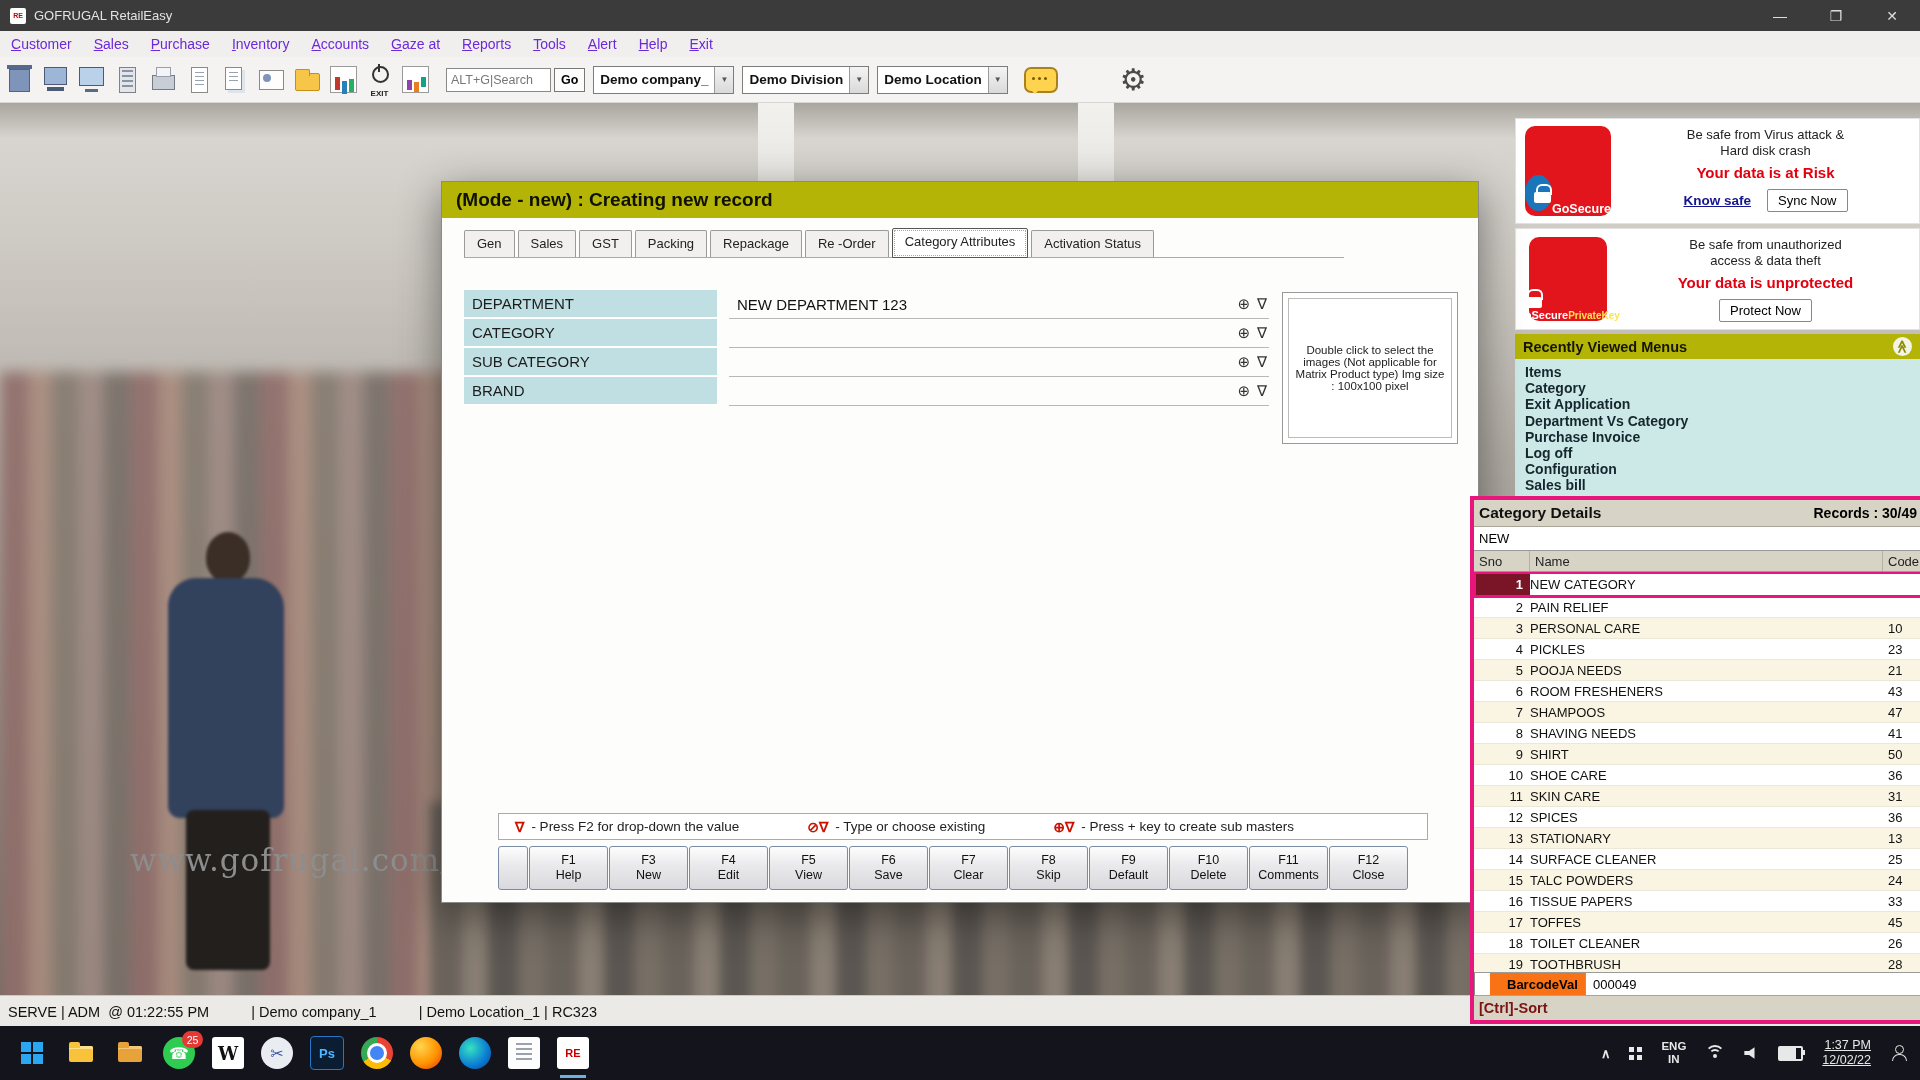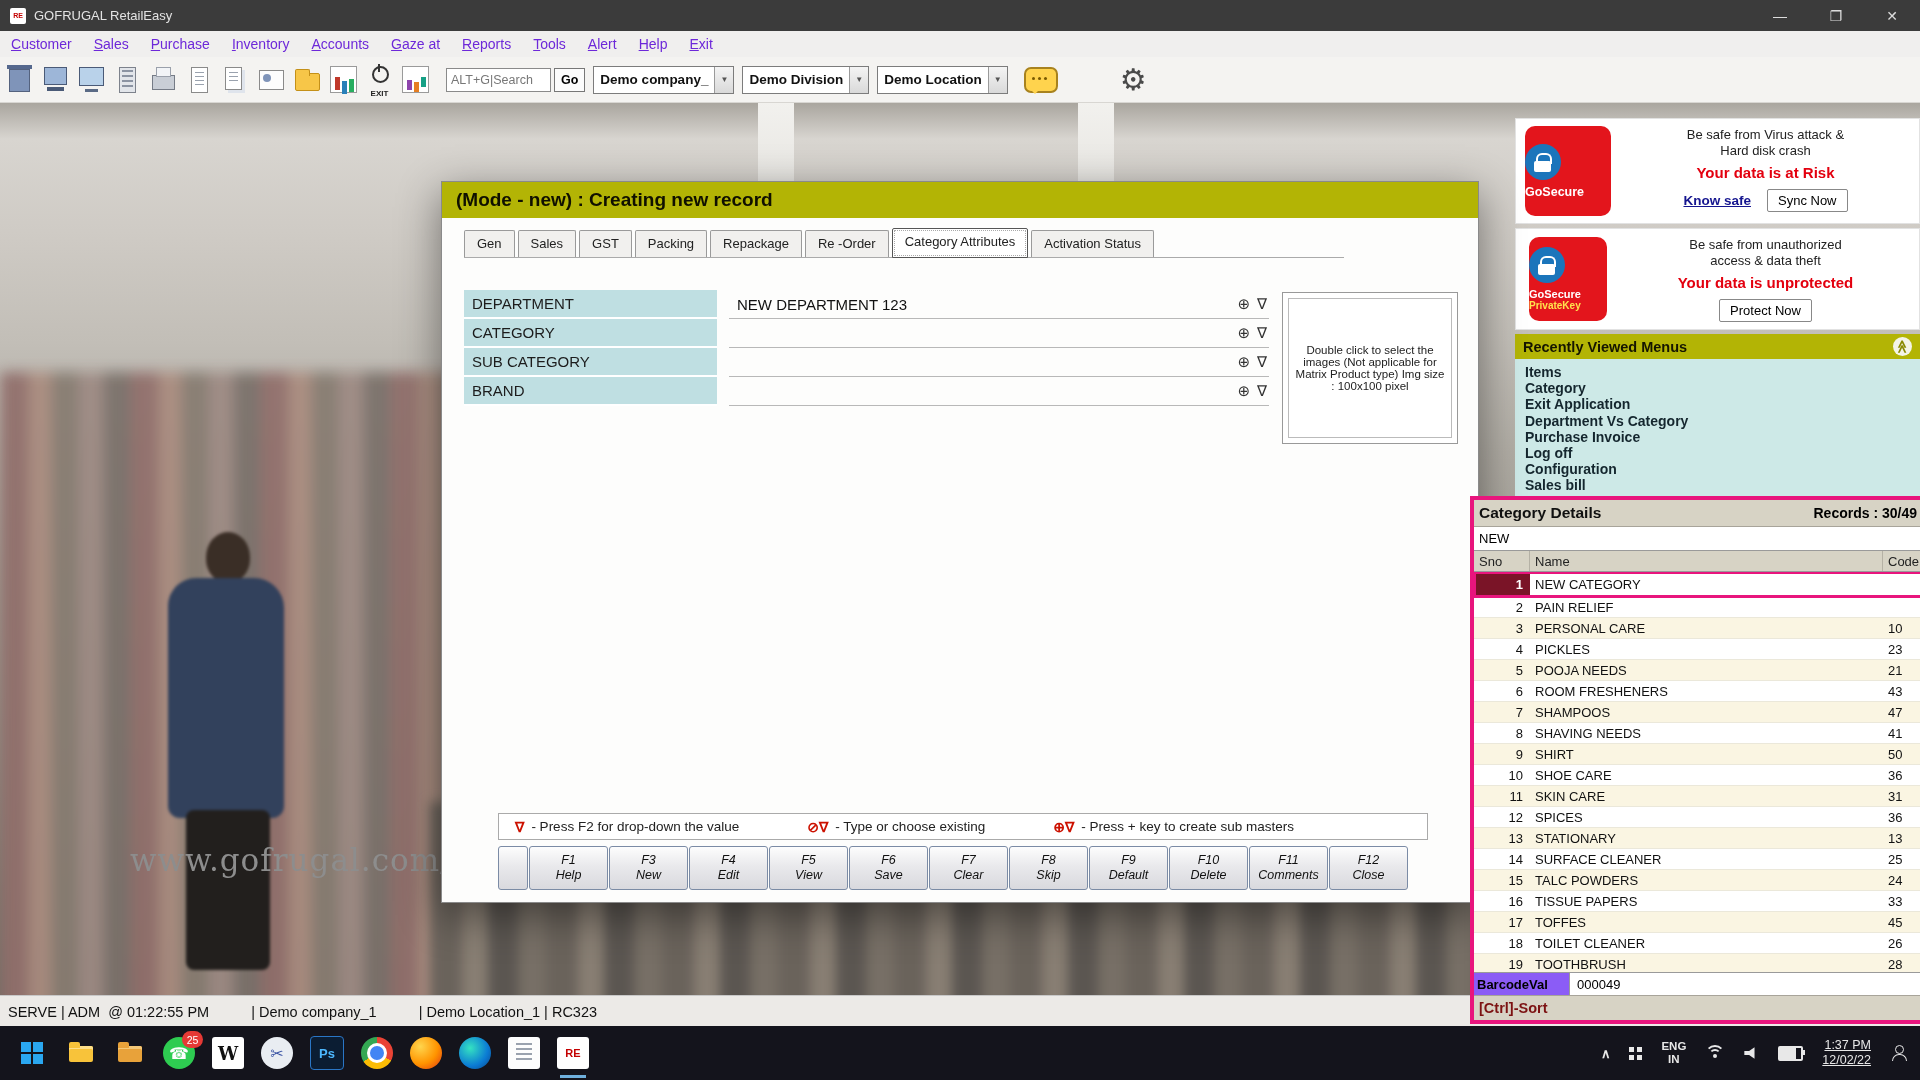--- a/index.html
+++ b/index.html
@@ -122,31 +122,31 @@
           justify-content:center;text-align:center;font-size:11.5px;color:#222;padding:4px;box-sizing:border-box;}
   .legend{position:absolute;left:56px;top:631px;width:930px;height:27px;border:1px solid #aaa;
           display:flex;align-items:center;padding-left:16px;font-size:13.5px;box-sizing:border-box;background:#fff;color:#222;}
   .legend-item{display:flex;gap:7px;margin-right:68px;align-items:center;}
   .legend-sym{color:#cc1100;font-size:14px;font-weight:bold;}
   .fkeys{position:absolute;left:56px;top:664px;display:flex;}
   .fkey{width:79px;height:44px;border:1px solid #7b8ba5;border-radius:3px;margin-right:1px;
         background:linear-gradient(#fdfdfd,#e9e9ec 45%,#d9d9de);display:flex;flex-direction:column;
         align-items:center;justify-content:center;font-size:12.5px;color:#111;
         font-family:"Liberation Sans",sans-serif;padding:0;}
-  .fkey .k,.fkey .l{line-height:15px;font-style:italic;}
+  .fkey .k,.fkey .l{line-height:15px;}
   .fkey.blank{width:30px;}
 
   
   .ad{position:absolute;left:1515px;width:405px;background:#fff;border:1px solid #e2e2e2;
       box-sizing:border-box;display:flex;z-index:10;}
   .ad1{top:118px;height:106px;}
   .ad2{top:228px;height:102px;}
   .ad-logo{width:104px;display:flex;align-items:center;justify-content:center;}
   .gos-badge{width:86px;height:90px;background:#e3151c;border-radius:10px;display:flex;
-      flex-direction:column;align-items:flex-start;justify-content:center;color:#fff;font-weight:bold;font-size:12.5px;}
+      flex-direction:row;align-items:flex-end;justify-content:center;color:#fff;font-weight:bold;font-size:12.5px;}
   .ad2 .gos-badge{width:78px;height:84px;font-size:11px;}
   .emblem{width:36px;height:36px;background:#1b75bb;border-radius:50%;margin-bottom:5px;position:relative;}
   .emblem::before{content:"";position:absolute;left:11px;top:9px;width:12px;height:9px;border:2px solid #fff;
       border-bottom:none;border-radius:6px 6px 0 0;}
   .emblem::after{content:"";position:absolute;left:9px;top:17px;width:17px;height:11px;background:#fff;border-radius:2px;}
   .gos-sub{font-size:10px;color:#ffe34d;line-height:11px;}
   .ad-content{flex:1;padding:8px 8px 6px 0;text-align:center;font-size:13px;color:#222;}
   .ad-line{line-height:16px;}
   .ad-warning{color:#e3000f;font-weight:bold;font-size:15px;margin-top:5px;}
   .ad-actions{display:flex;align-items:center;justify-content:center;gap:16px;margin-top:8px;}
@@ -179,27 +179,27 @@
       border-bottom:1px solid #9a9a9a;flex:0 0 auto;}
   .col-sno{width:56px;padding-left:5px;box-sizing:border-box;border-right:1px solid #b5b1a5;height:100%;display:flex;align-items:center;}
   .col-name{flex:1;padding-left:5px;border-right:1px solid #b5b1a5;height:100%;display:flex;align-items:center;}
   .col-code{width:34px;padding-left:5px;height:100%;display:flex;align-items:center;}
   .cat-rows{flex:1;overflow:hidden;}
   .cat-row{display:flex;height:20px;font-size:13px;align-items:center;border-bottom:1px solid #ebe8da;color:#111;}
   .cat-row:nth-child(odd){background:#faf5e2;}
   .cat-row:nth-child(even){background:#fff;}
   .cat-row .sno{width:56px;text-align:right;padding-right:7px;box-sizing:border-box;height:100%;
       display:flex;align-items:center;justify-content:flex-end;}
-  .cat-row .name{flex:1;padding-left:5px;white-space:nowrap;overflow:hidden;}
+  .cat-row .name{flex:1;white-space:nowrap;overflow:hidden;}
   .cat-row .code{width:34px;overflow:hidden;white-space:nowrap;}
   .cat-row:first-child{height:24px;background:#fff;outline:3px solid #e8157d;outline-offset:-2px;position:relative;z-index:2;}
   .cat-row:first-child .sno{background:#7a1427;color:#fff;font-weight:bold;}
   .cat-barcode{display:flex;height:22px;border-top:1px solid #9a9a9a;font-size:13px;flex:0 0 auto;}
-  .bc-label{width:96px;font-weight:bold;background:#8b5cf6;border-right:1px solid #9a9a9a;display:flex;
-      align-items:center;padding-left:3px;box-sizing:border-box;}
+  .bc-label{width:96px;font-weight:bold;background:#f97316;border-right:1px solid #9a9a9a;display:flex;
+      align-items:center;padding-left:17px;box-sizing:border-box;margin-left:16px;}
   .bc-value{flex:1;display:flex;align-items:center;padding-left:7px;background:#fff;}
   .cat-sort{height:24px;background:#d7d3c5;display:flex;align-items:center;padding-left:5px;
       font-weight:bold;font-size:14.5px;color:#7c1212;border-top:1px solid #a8a49a;flex:0 0 auto;}
 
   
   .statusbar{position:absolute;left:0;top:995px;width:1920px;height:31px;background:#eceae7;
       border-top:1px solid #c8c8c8;display:flex;align-items:center;font-size:14.5px;color:#111;
       padding-left:8px;z-index:15;}
   .status-seg{margin-right:42px;white-space:pre;}
 

